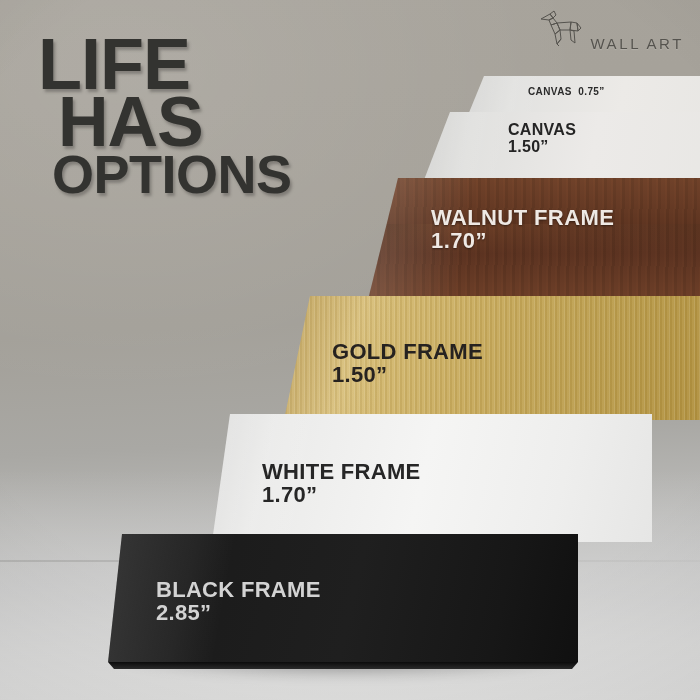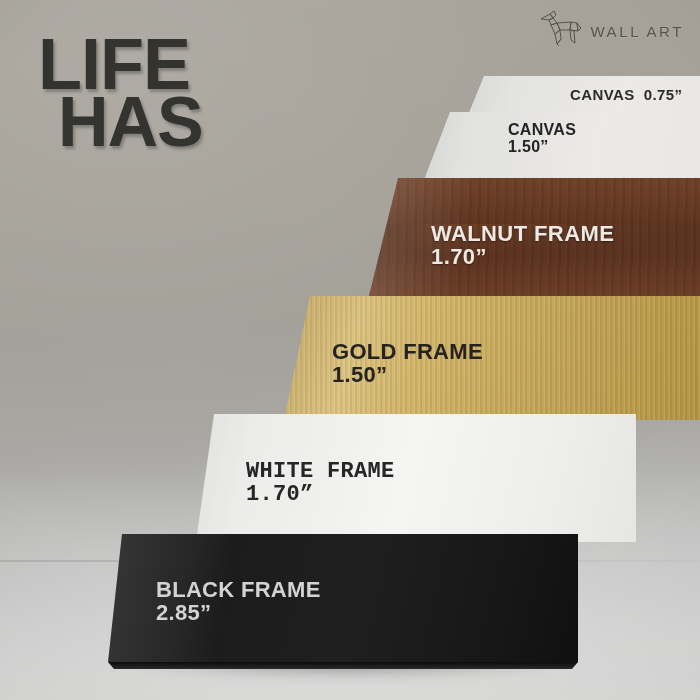--- a/index.html
+++ b/index.html
@@ -33,21 +33,21 @@
     line-height:.86;letter-spacing:-1px;
   }
   #headline div{font-weight:bold;}
   .hl1{font-size:72px;}
   .hl2{font-size:70px;margin-left:20px;margin-top:-4px;}
   .hl3{font-size:54px;margin-left:14px;margin-top:-1px;letter-spacing:-.5px;}
 
   
   #logo{
     position:absolute;right:16px;top:10px;z-index:45;
-    display:flex;align-items:center;gap:7px;
+    display:flex;align-items:flex-end;gap:7px;
   }
   #logo .lgtext{
     font-size:15px;letter-spacing:2.6px;color:#55534e;font-weight:400;
     text-shadow:0 1px 1px rgba(255,255,255,.18);
   }
 
   
   .slab{
     position:absolute;
     overflow:hidden;
@@ -57,54 +57,54 @@
   .slab .lbl{
     position:absolute;z-index:6;font-weight:bold;line-height:1.06;
     white-space:pre;
   }
 
   
   #s-canvas075{left:466px;top:76px;width:300px;height:44px;
     clip-path:polygon(18px 0, 300px 0, 300px 44px, 0 44px);
     box-shadow:-7px -4px 12px rgba(40,38,34,.22);}
   #s-canvas075 .face{background:linear-gradient(100deg,#d2d2d0 0%,#e2e2e0 16%,#eceae7 52%,#e6e5e2 100%);}
-  #s-canvas075 .lbl{left:62px;top:11px;font-size:15px;color:#2b2b2b;letter-spacing:.4px;margin-left:42px;}
+  #s-canvas075 .lbl{left:62px;top:11px;font-size:10px;color:#2b2b2b;letter-spacing:.4px;}
 
   
   #s-canvas150{left:424px;top:112px;width:340px;height:68px;
     clip-path:polygon(26px 0, 340px 0, 340px 68px, 0 68px);}
   #s-canvas150 .face{background:linear-gradient(100deg,#cfcfcd 0%,#e0e0de 14%,#eceae8 50%,#e7e6e3 100%);}
   #s-canvas150 .lbl{left:84px;top:10px;font-size:16px;color:#242424;letter-spacing:.3px;}
 
   
   #s-walnut{left:368px;top:178px;width:400px;height:122px;
     clip-path:polygon(30px 0, 400px 0, 400px 122px, 0 122px);}
   #s-walnut .face{
     background:
       repeating-linear-gradient(91deg, rgba(255,255,255,.055) 0 2px, rgba(0,0,0,.05) 2px 5px, rgba(255,255,255,.02) 5px 9px),
       linear-gradient(180deg,#6e4129 0%,#5d3420 38%,#66392300 38%,#5a3220 62%,#6b3e27 100%),
       linear-gradient(100deg,#4c2a19 0%,#6a3e26 22%,#5e3622 60%,#55301d 100%);
     background-blend-mode:overlay,normal,normal;
   }
-  #s-walnut .lbl{left:63px;top:44px;font-size:22px;color:#efe9e4;letter-spacing:.4px;
+  #s-walnut .lbl{left:63px;top:28px;font-size:22px;color:#efe9e4;letter-spacing:.4px;
     text-shadow:0 1px 2px rgba(0,0,0,.45);}
 
   
   #s-gold{left:284px;top:296px;width:420px;height:124px;
     clip-path:polygon(26px 0, 420px 0, 420px 124px, 0 124px);}
   #s-gold .face{
     background:
       repeating-linear-gradient(90deg, rgba(255,255,255,.13) 0 1px, rgba(120,92,30,.10) 1px 3px, rgba(255,255,255,.04) 3px 5px),
       linear-gradient(105deg,#b79647 0%,#d7bd76 18%,#c8ab5d 46%,#bb9d4d 74%,#b1913f 100%);
   }
   #s-gold .lbl{left:48px;top:44px;font-size:22px;color:#262220;letter-spacing:.3px;}
 
   
-  #s-white{left:196px;top:414px;width:440px;height:128px;
-    clip-path:polygon(18px 0, 440px 0, 440px 128px, 0 128px);font-family:Liberation Mono, monospace;}
+  #s-white{left:212px;top:414px;width:440px;height:128px;
+    clip-path:polygon(18px 0, 440px 0, 440px 128px, 0 128px);}
   #s-white .face{background:linear-gradient(103deg,#dcdcdb 0%,#ebebea 14%,#f5f5f4 48%,#eeeeed 78%,#e6e6e5 100%);}
   #s-white .lbl{left:50px;top:46px;font-size:22px;color:#262626;letter-spacing:.3px;}
 
   
   #s-black{left:108px;top:534px;width:470px;height:128px;
     clip-path:polygon(14px 0, 470px 0, 470px 128px, 0 128px);}
   #s-black .face{background:linear-gradient(103deg,#111111 0%,#1b1b1b 18%,#1f1f1f 52%,#171717 82%,#101010 100%);}
   #s-black .lbl{left:48px;top:44px;font-size:22px;color:#d3d3d3;letter-spacing:.3px;}
 
   
@@ -135,20 +135,21 @@
 <body>
 
 <div id="scene">
 
   <div id="floorglow"></div>
   <div id="seam"></div>
 
   <div id="headline">
     <div class="hl1">LIFE</div>
     <div class="hl2">HAS</div>
+    <div class="hl3">OPTIONS</div>
   </div>
 
   <div id="logo">
     <span>
       <svg width="46" height="38" viewBox="0 0 46 38" fill="none" stroke="#55534e" stroke-width="1" stroke-linejoin="round">
         <path d="M4 9 L13 4 L16 8 L12 10 Z"></path>
         <path d="M13 4 L17 1 L19 5 L16 8 Z"></path>
         <path d="M16 8 L12 10 L14 15 L20 13 Z"></path>
         <path d="M20 13 L14 15 L18 24 L23 20 Z"></path>
         <path d="M20 13 L23 20 L33 20 L34 12 Z"></path>

